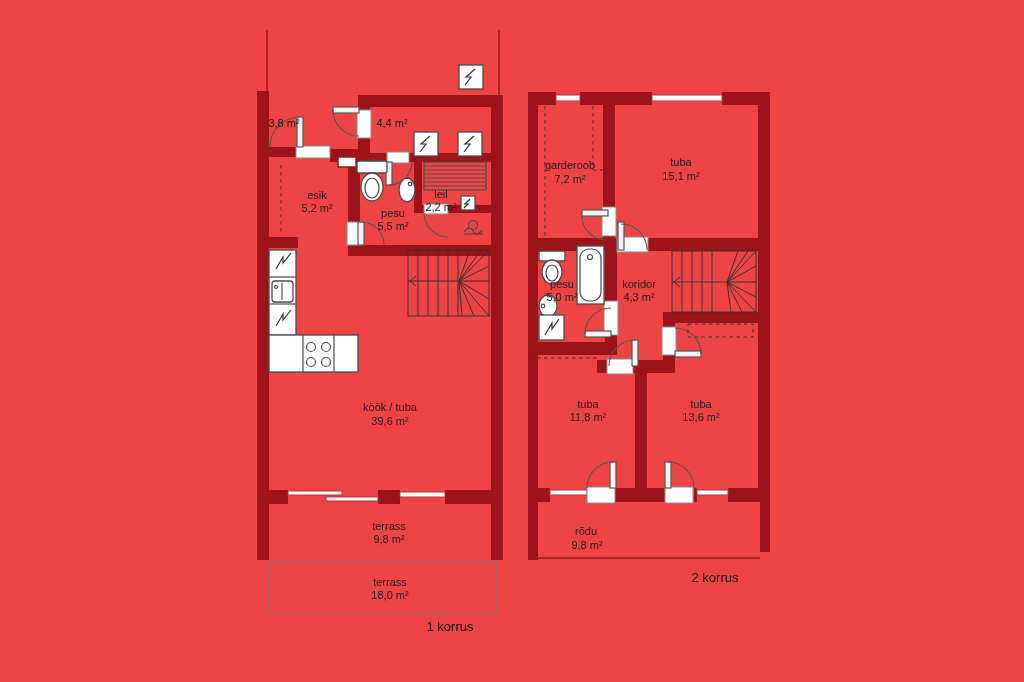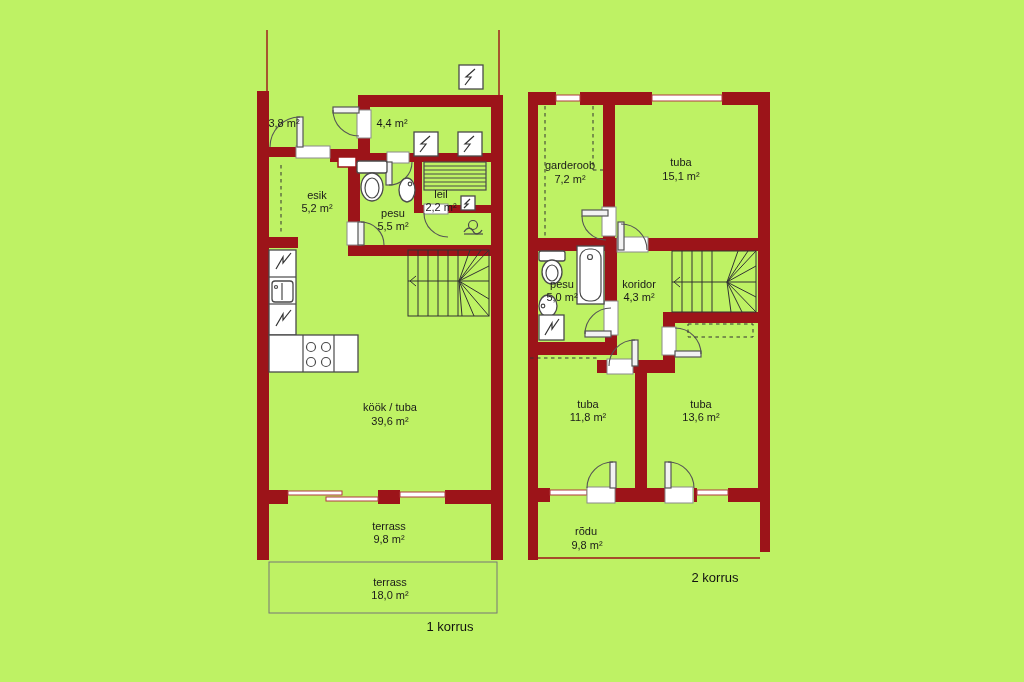--- a/index.html
+++ b/index.html
@@ -1,16 +1,16 @@
 <!DOCTYPE html>
 <html><head>
 <meta charset="utf-8">
 <style>
   html,body{margin:0;padding:0;background:#ffffff;}
-  .page{position:relative;width:1024px;height:682px;background:#bef264;overflow:hidden;}
+  .page{position:relative;width:1024px;height:682px;background:#ef4444;overflow:hidden;}
   svg{display:block;}
   svg text{font-family:"Liberation Sans","DejaVu Sans",sans-serif;font-size:11px;fill:#1a1a1a;text-anchor:middle;}
   svg text.caption{font-size:13px;fill:#111;}
   .wall{fill:#9C1419;stroke:none;}
   .thinred{stroke:#9C1419;stroke-width:1.4;fill:none;}
   .winline{fill:#ffffff;stroke:#B03A3E;stroke-width:1;}
   .fx{fill:#ffffff;stroke:#4a4a4a;stroke-width:1.3;}
   .fxl{fill:none;stroke:#4a4a4a;stroke-width:1.2;}
   .leaf{fill:#f2f2f2;stroke:#555;stroke-width:1.2;}
   .sill{fill:#ffffff;stroke:#8a8a8a;stroke-width:1;}

